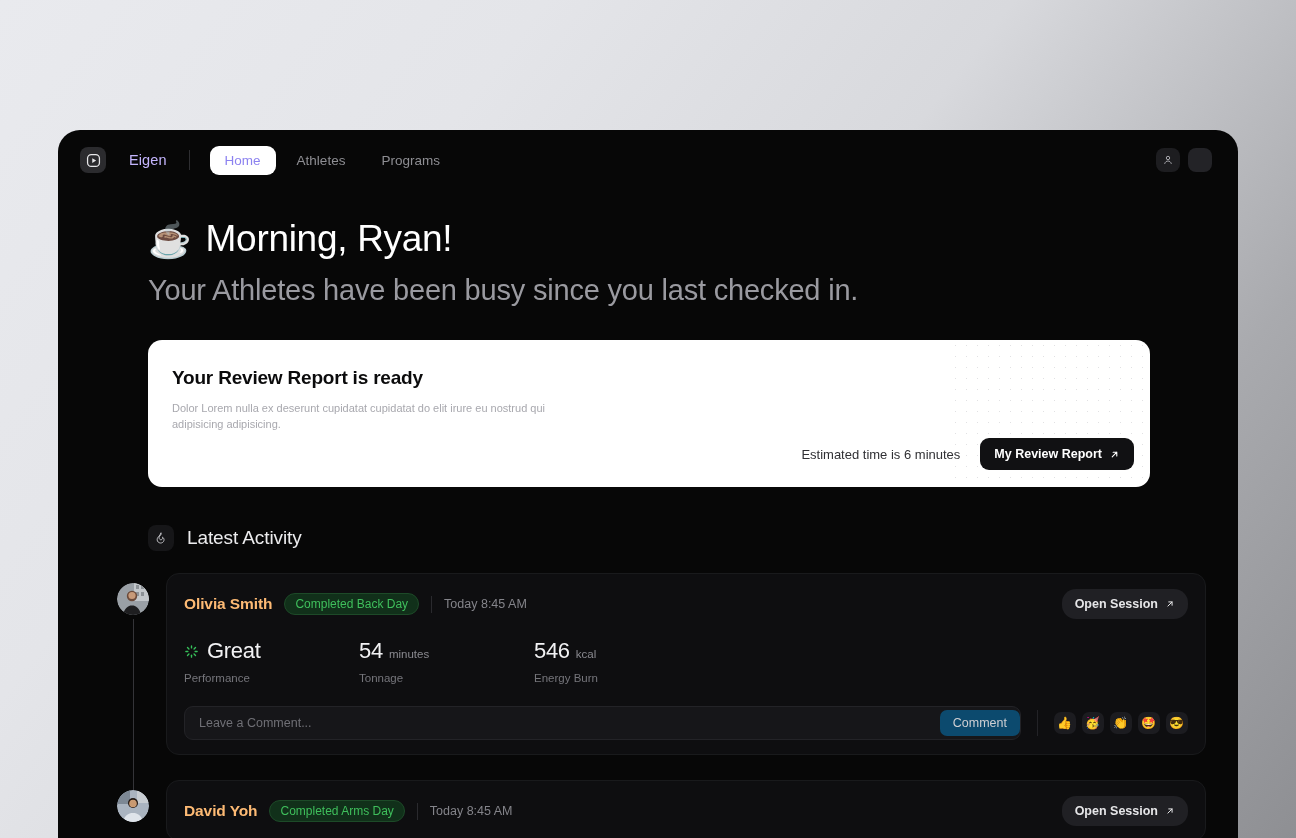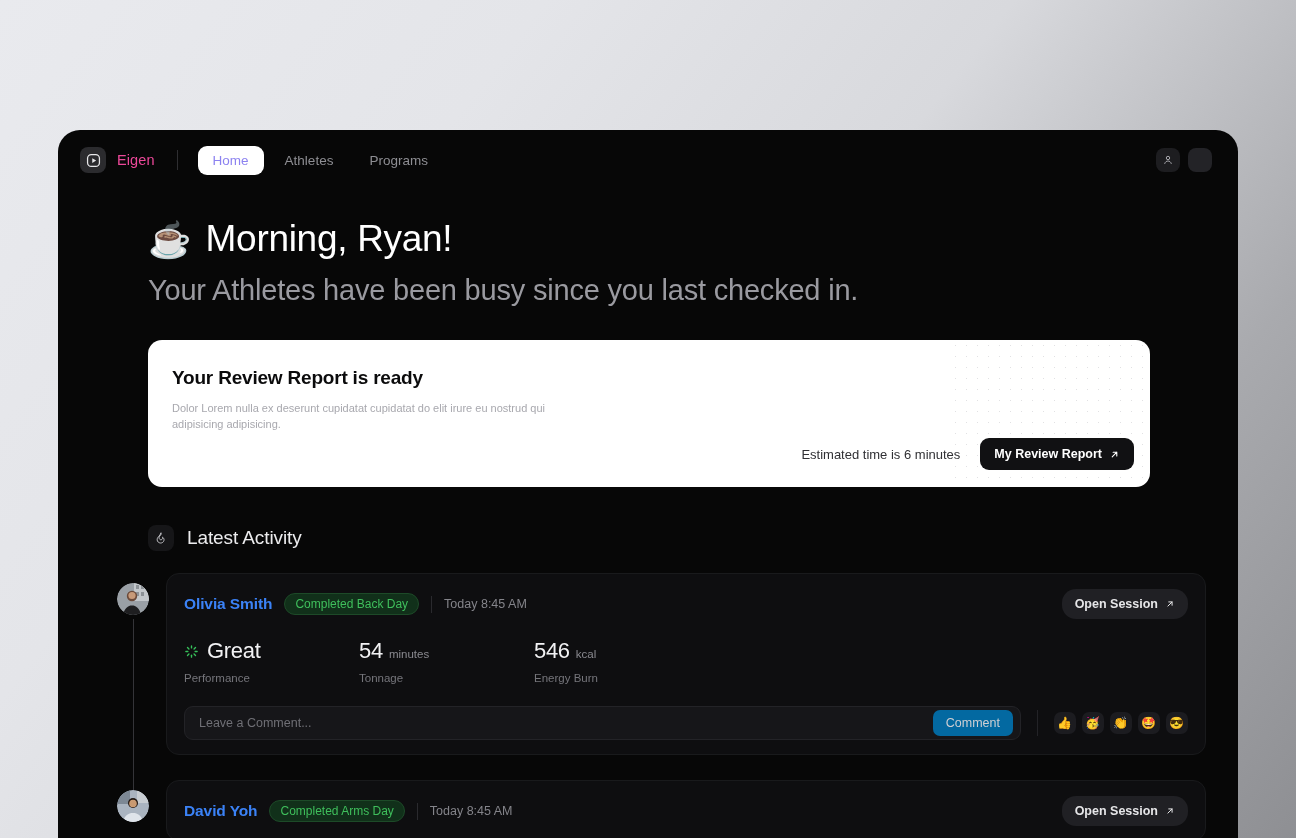--- a/index.html
+++ b/index.html
@@ -47,23 +47,24 @@
     width: 26px;
     height: 26px;
     border-radius: 8px;
     background: #2b2b2e;
     display: flex;
     align-items: center;
     justify-content: center;
   }
 
   .brand-name {
-    color: #ec4899;
+    color: #c4b5fd;
     font-size: 14.5px;
     letter-spacing: .1px;
+    margin-left: 12px;
   }
 
   .nav-divider {
     width: 1px;
     height: 20px;
     background: #2e2e31;
     margin: 0 20px 0 22px;
   }
 
   .nav-links {
@@ -267,21 +268,21 @@
   }
 
   .act-head {
     display: flex;
     align-items: center;
     gap: 12px;
   }
 
   .act-name {
     font-size: 15.5px;
-    color: #3b82f6;
+    color: #fdba74;
     font-weight: 700;
     letter-spacing: -.1px;
   }
 
   .badge {
     font-size: 12px;
     color: #3fbf5c;
     background: #11301a;
     border: 1px solid #1d4a28;
     border-radius: 20px;
@@ -360,37 +361,37 @@
   }
 
   .comment-box {
     flex: 1;
     height: 34px;
     background: #161619;
     border: 1px solid #232327;
     border-radius: 9px;
     display: flex;
     align-items: center;
-    padding: 0 7px 0 14px;
+    padding: 0 0 0 14px;
   }
 
   .comment-input {
     flex: 1;
     background: transparent;
     border: none;
     outline: none;
     color: #e4e4e6;
     font-size: 12.5px;
     font-family: "Liberation Sans", sans-serif;
   }
 
   .comment-input::placeholder { color: #6f6f75; }
 
   .comment-btn {
-    background: #0369a1;
+    background: #0c4a6e;
     color: #cfcfd3;
     font-size: 12.5px;
     padding: 6px 13px;
     border-radius: 7px;
     border: none;
   }
 
   .react-sep {
     width: 1px;
     height: 26px;

